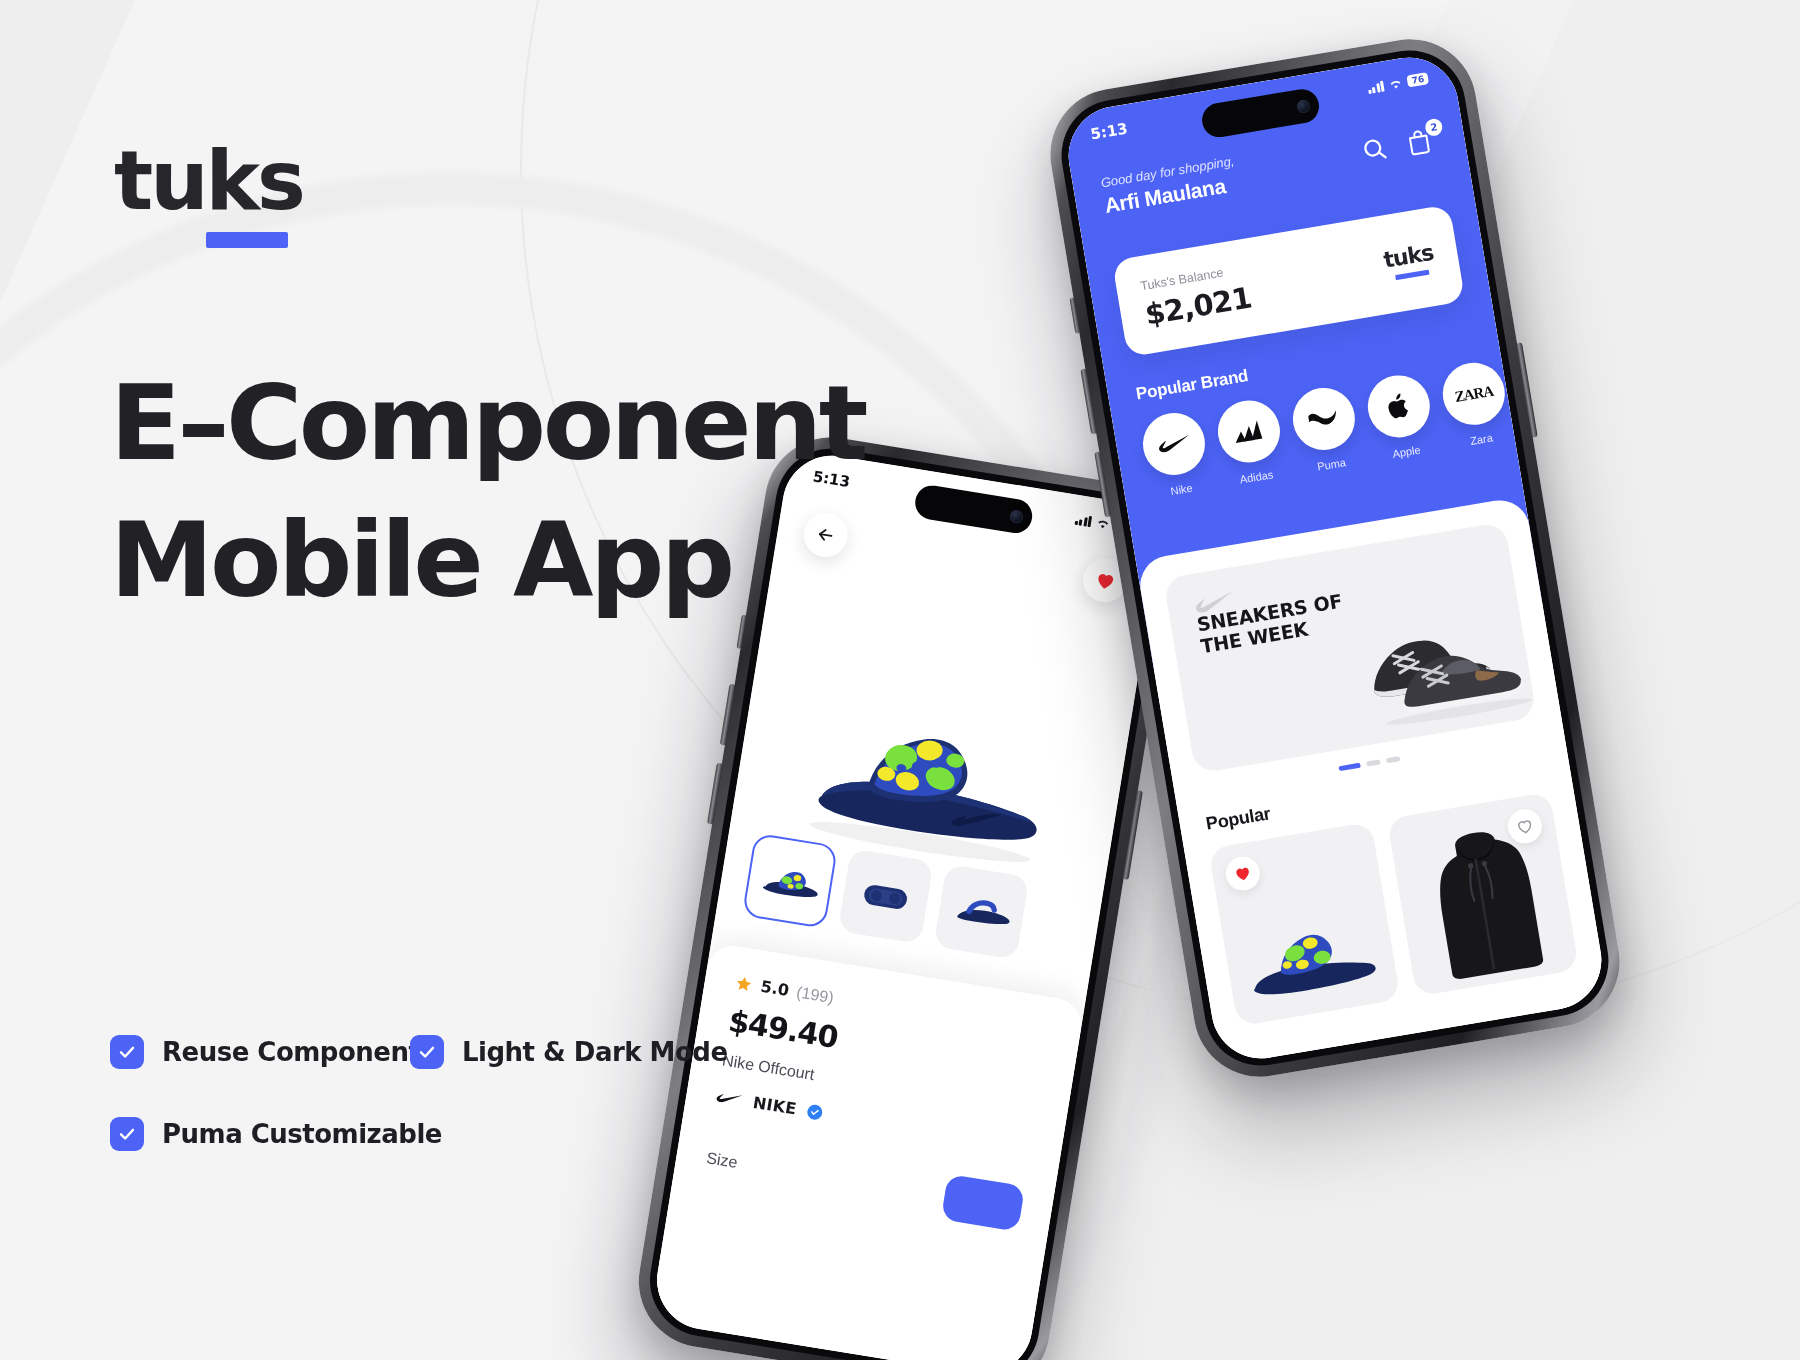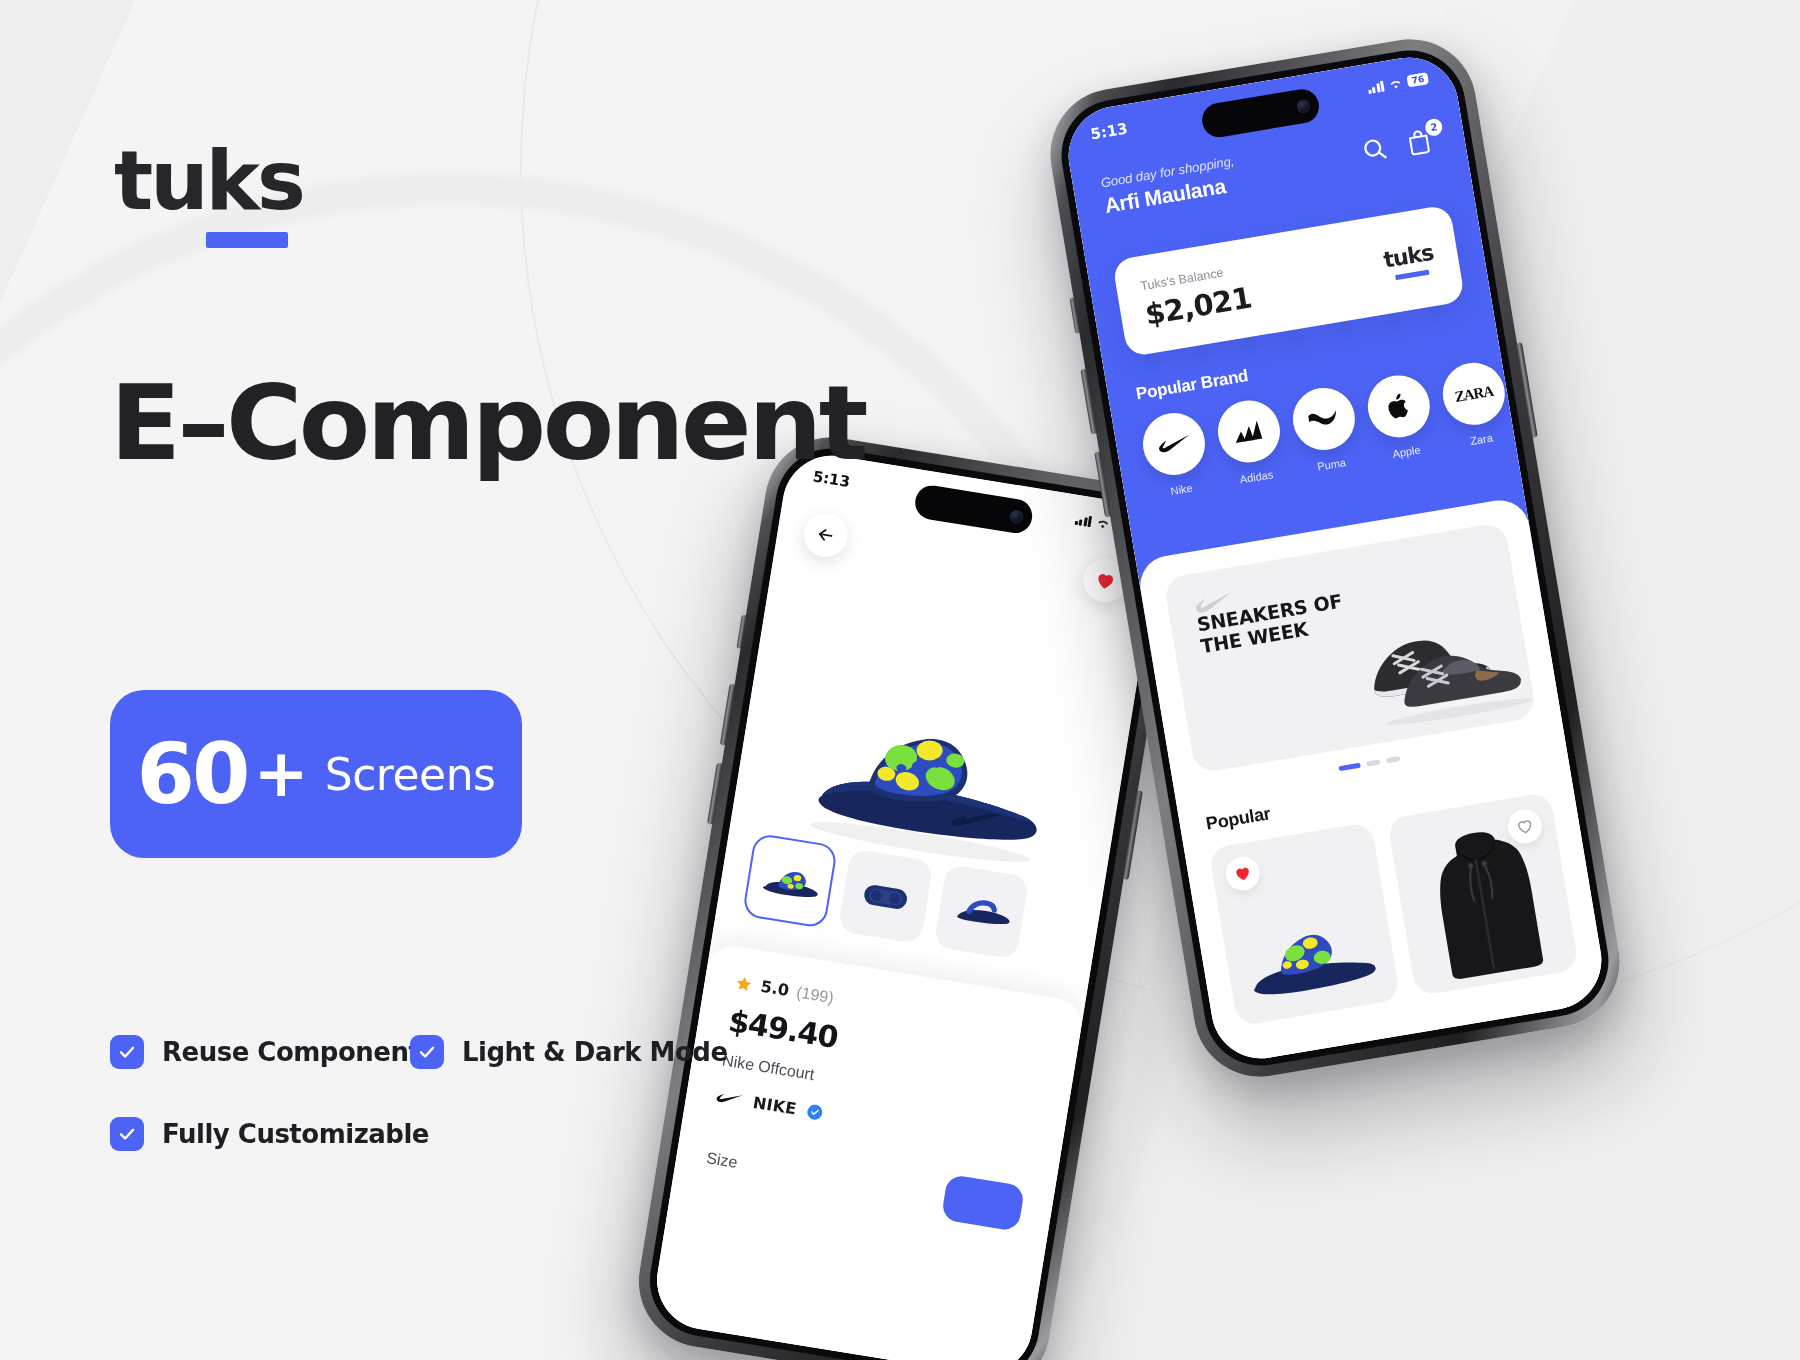--- a/index.html
+++ b/index.html
@@ -338,27 +338,23 @@
 
 <div class="left-col">
 
   <div class="logo">
     <div class="logo-word">tuks</div>
     <div class="logo-bar"></div>
   </div>
 
   <h1 class="headline">
     <span class="l1">E–Component</span>
+    <span class="l2">Mobile App</span>
   </h1>
 
-  <div class="badge">
-    <span class="badge-num">60</span>
-    <span class="badge-plus">+</span>
-    <span class="badge-word">Screens</span>
-  </div>
 
   <div class="features">
 
     <div class="feat">
       <span class="chk">
         <svg width="18" height="18" viewBox="0 0 24 24" fill="none" stroke="#fff" stroke-width="3.2" stroke-linecap="round" stroke-linejoin="round">
             <polyline points="4,12.5 9.5,18 20,6.5"></polyline>
           </svg>
       </span>
       <span class="feat-label">Reuse Component</span>
@@ -373,21 +369,21 @@
       </span>
       <span class="feat-label">Light &amp; Dark Mode</span>
     </div>
 
     <div class="feat">
       <span class="chk">
         <svg width="18" height="18" viewBox="0 0 24 24" fill="none" stroke="#fff" stroke-width="3.2" stroke-linecap="round" stroke-linejoin="round">
             <polyline points="4,12.5 9.5,18 20,6.5"></polyline>
           </svg>
       </span>
-      <span class="feat-label">Fully Customizable</span>
+      <span class="feat-label">Puma Customizable</span>
     </div>
 
   </div>
 </div>
 
 <div class="phone-stage">
 
   <div class="phone" id="phone-left">
     <span class="side-btn btn-silent"></span>
     <span class="side-btn btn-vup"></span>

